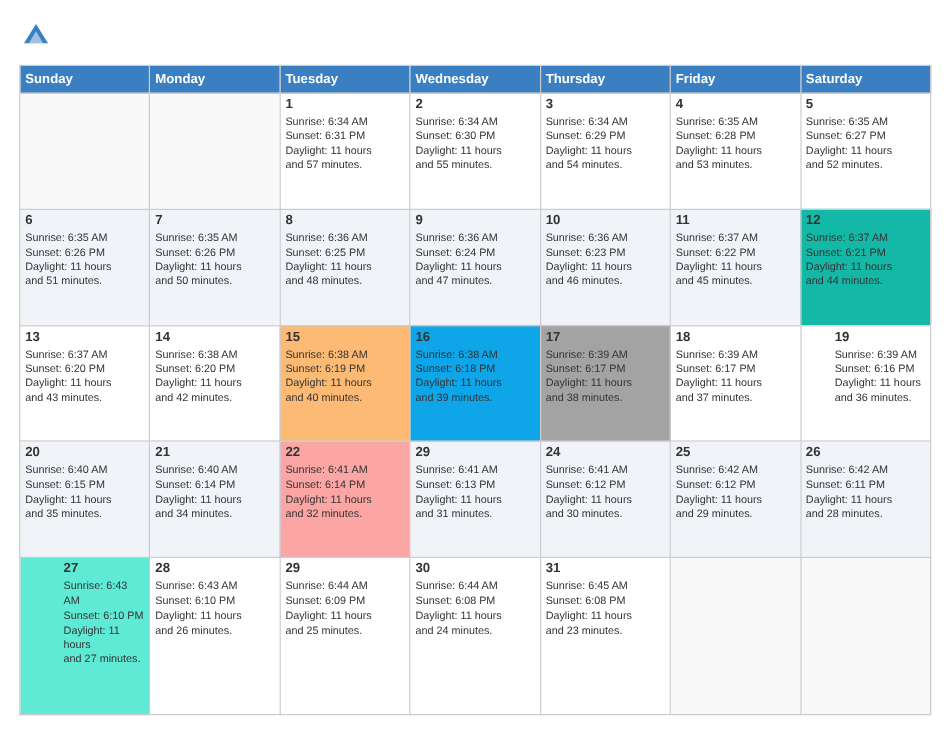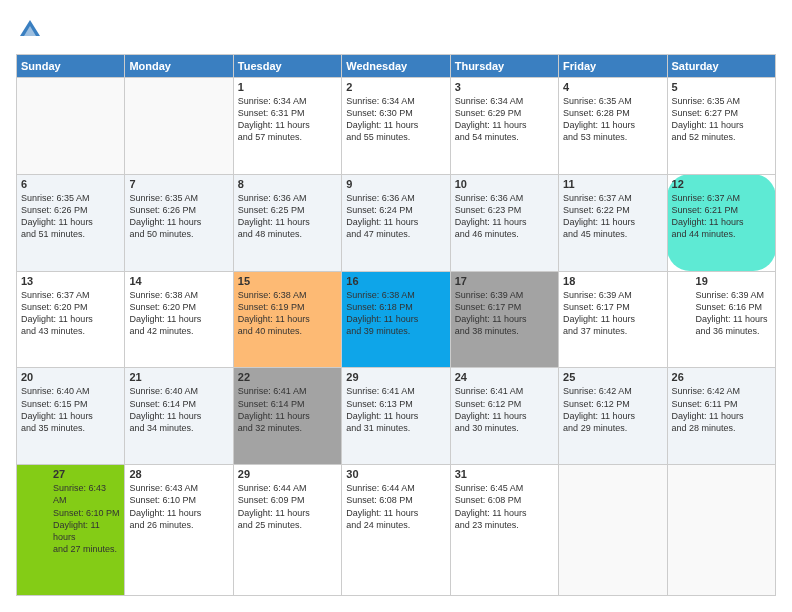--- a/index.html
+++ b/index.html
@@ -213,21 +213,21 @@
 Daylight: 11 hours
 and 46 minutes.</div>
           </td>
           <td style="background: rgb(240, 244, 248);">
             <span class="day-number">11</span>
             <div class="cell-text" style="white-space: pre-line;">Sunrise: 6:37 AM
 Sunset: 6:22 PM
 Daylight: 11 hours
 and 45 minutes.</div>
           </td>
-          <td style="background: #5eead4; border-radius: 23px;">
+          <td style="background: #14b8a6;">
             <span class="day-number">12</span>
             <div class="cell-text" style="white-space: pre-line;">Sunrise: 6:37 AM
 Sunset: 6:21 PM
 Daylight: 11 hours
 and 44 minutes.</div>
           </td>
         </tr>
         <tr>
           <td style="background: rgb(255, 255, 255);">
             <span class="day-number">13</span>
@@ -287,21 +287,21 @@
 Daylight: 11 hours
 and 35 minutes.</div>
           </td>
           <td style="background: rgb(240, 244, 248);">
             <span class="day-number">21</span>
             <div class="cell-text" style="white-space: pre-line;">Sunrise: 6:40 AM
 Sunset: 6:14 PM
 Daylight: 11 hours
 and 34 minutes.</div>
           </td>
-          <td style="background: #a3a3a3;">
+          <td style="background: #fca5a5;">
             <span class="day-number">22</span>
             <div class="cell-text" style="white-space: pre-line;">Sunrise: 6:41 AM
 Sunset: 6:14 PM
 Daylight: 11 hours
 and 32 minutes.</div>
           </td>
           <td style="background: rgb(240, 244, 248);">
             <span class="day-number">29</span>
             <div class="cell-text" style="white-space: pre-line;">Sunrise: 6:41 AM
 Sunset: 6:13 PM
@@ -324,21 +324,21 @@
           </td>
           <td style="background: rgb(240, 244, 248);">
             <span class="day-number">26</span>
             <div class="cell-text" style="white-space: pre-line;">Sunrise: 6:42 AM
 Sunset: 6:11 PM
 Daylight: 11 hours
 and 28 minutes.</div>
           </td>
         </tr>
         <tr>
-          <td style="background: #84cc16; padding-left: 36px;">
+          <td style="background: #5eead4; padding-left: 36px;">
             <span class="day-number">27</span>
             <div class="cell-text" style="white-space: pre-line;">Sunrise: 6:43 AM
 Sunset: 6:10 PM
 Daylight: 11 hours
 and 27 minutes.</div>
           </td>
           <td style="background: rgb(255, 255, 255);">
             <span class="day-number">28</span>
             <div class="cell-text" style="white-space: pre-line;">Sunrise: 6:43 AM
 Sunset: 6:10 PM

